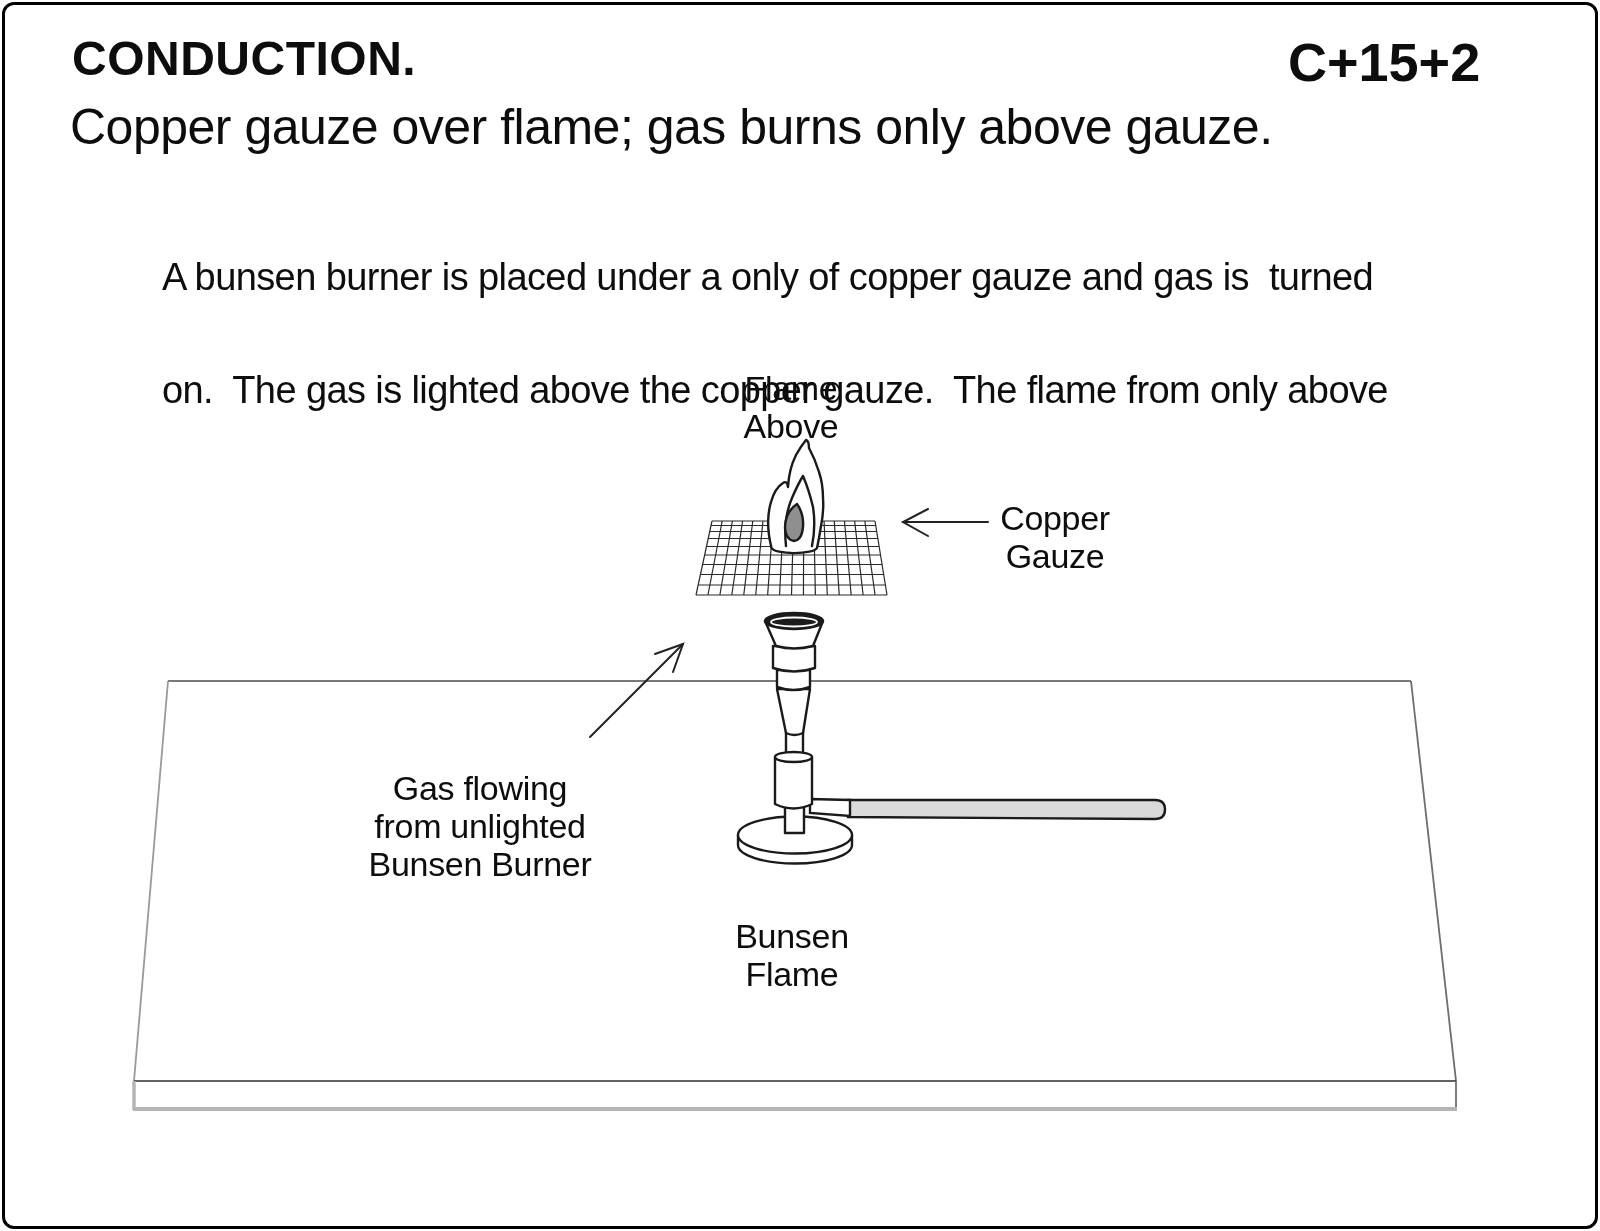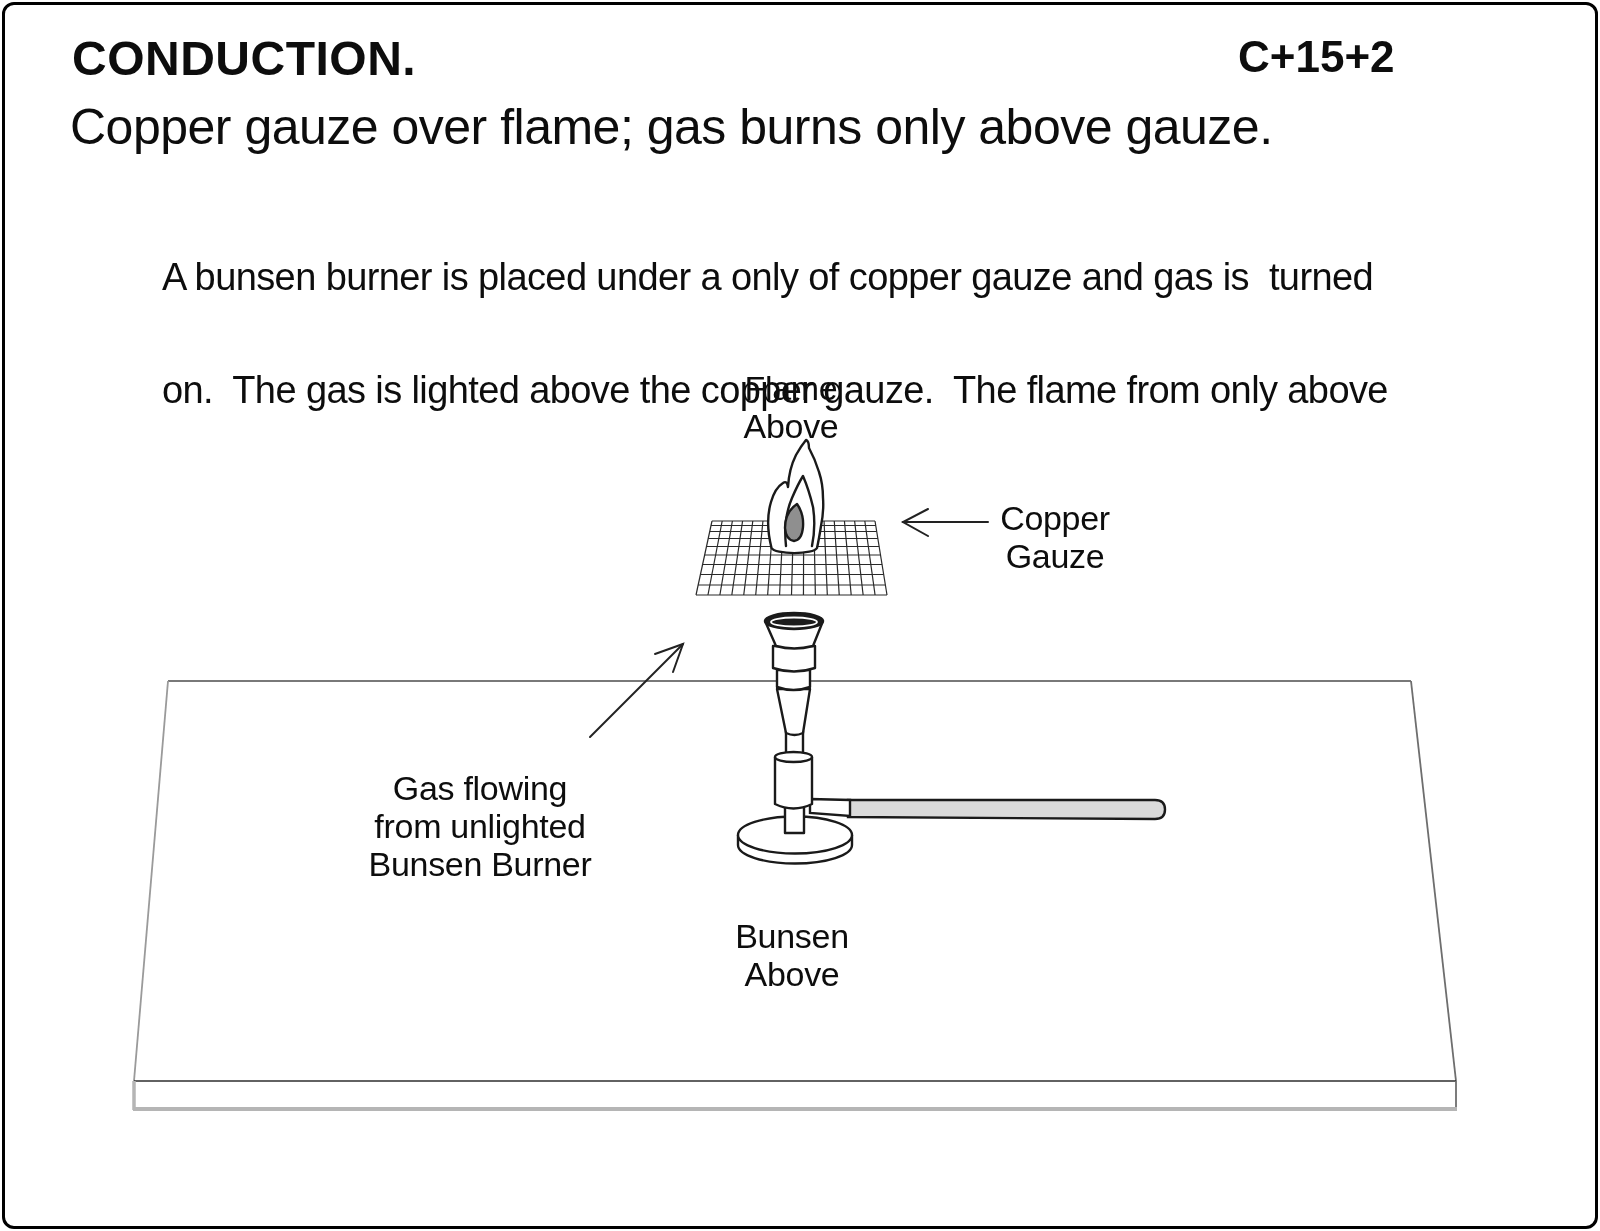--- a/index.html
+++ b/index.html
@@ -2,21 +2,21 @@
 <html><head>
 <meta charset="utf-8">
 <style>
   html,body{margin:0;padding:0;background:#fff;}
   body{width:1600px;height:1231px;position:relative;overflow:hidden;
        font-family:"Liberation Sans", sans-serif;color:#0d0d0d;}
   #frame{position:absolute;left:2px;top:2px;right:2px;bottom:2px;
          border:3px solid #000;border-radius:12px;pointer-events:none;}
   .abs{position:absolute;}
   #title{left:72px;top:33px;font-size:48px;line-height:1.1;font-weight:bold;letter-spacing:.5px;}
-  #code{left:1238px;top:33px;width:300px;font-size:44px;line-height:1.1;font-weight:bold;}
+  #code{left:1288px;top:33px;width:300px;font-size:54px;line-height:1.1;font-weight:bold;}
   #subtitle{left:70px;top:100px;font-size:50px;line-height:1.1;letter-spacing:-.5px;text-align:center;}
   #paragraph{left:162px;top:184px;font-size:38px;line-height:37.5px;white-space:pre;letter-spacing:-.6px;}
   .lbl{position:absolute;width:320px;text-align:center;font-size:34px;line-height:38px;
        white-space:pre-line;letter-spacing:-.3px;margin-top:28px;}
   #lbl-flame{left:631px;top:341px;}
   #lbl-gauze{left:895px;top:471px;}
   #lbl-gas{left:320px;top:741px;}
   #lbl-burner{left:632px;top:889px;}
   svg{position:absolute;left:0;top:0;}
 </style>
@@ -141,15 +141,15 @@
 </div>
 
 <div id="lbl-flame" class="lbl">Flame
 Above</div>
 <div id="lbl-gauze" class="lbl">Copper
 Gauze</div>
 <div id="lbl-gas" class="lbl">Gas flowing
 from unlighted
 Bunsen Burner</div>
 <div id="lbl-burner" class="lbl">Bunsen
-Above</div>
+Flame</div>
 
 <div id="frame"></div>
 
 </body></html>

